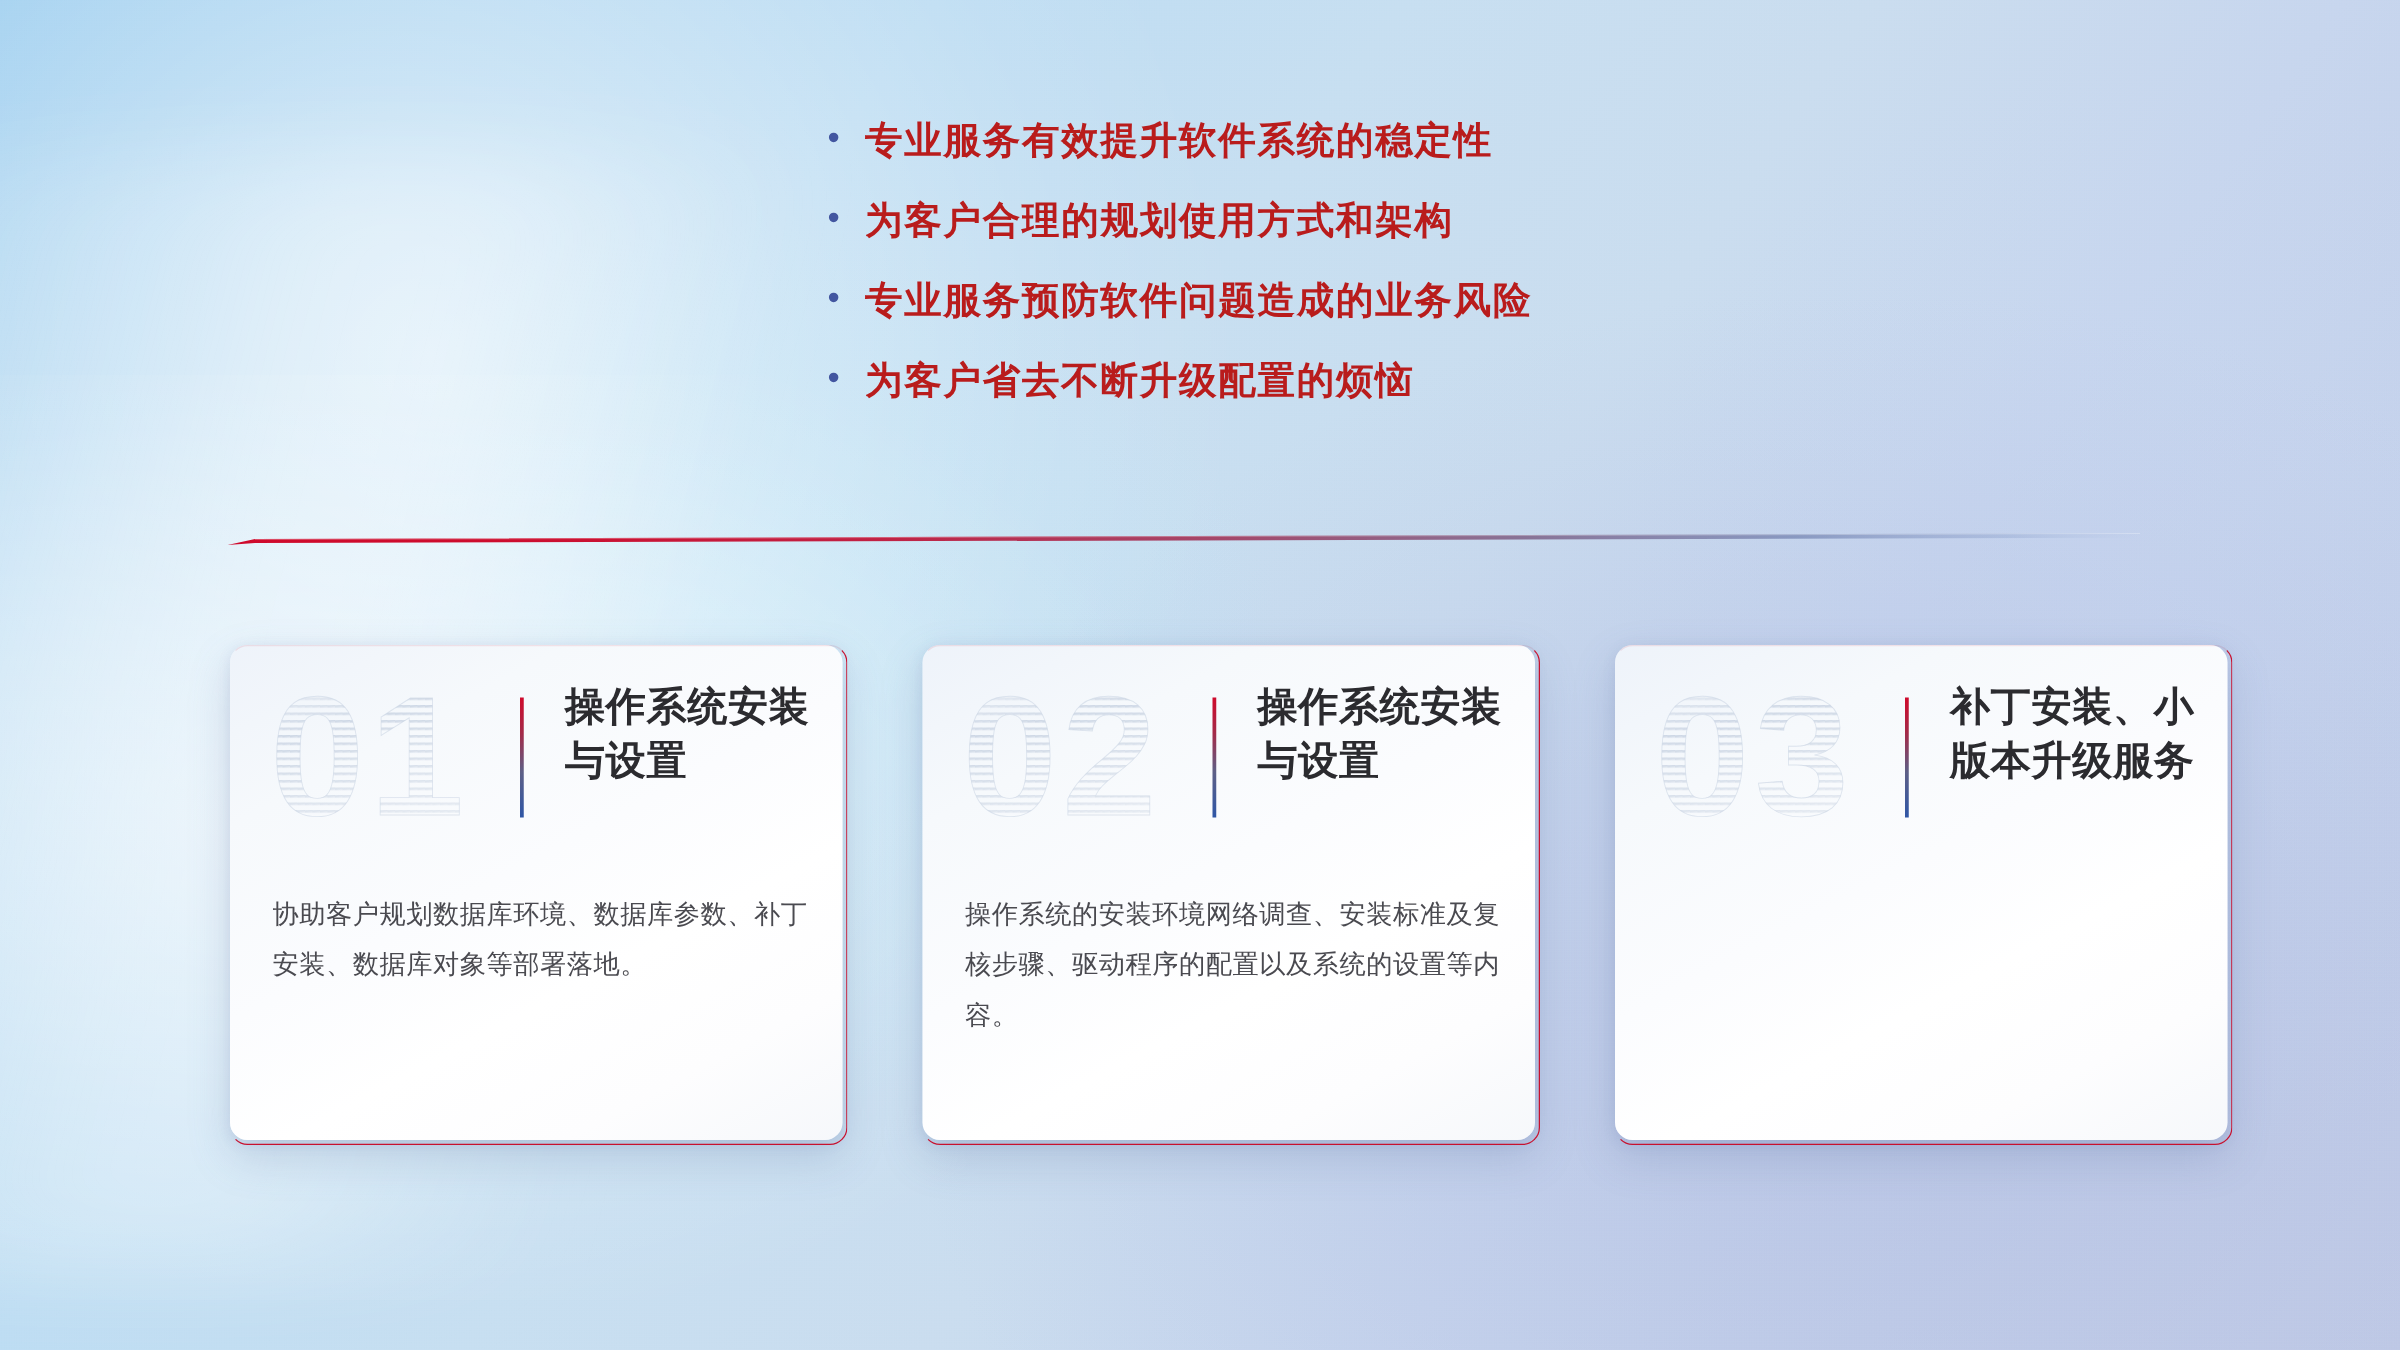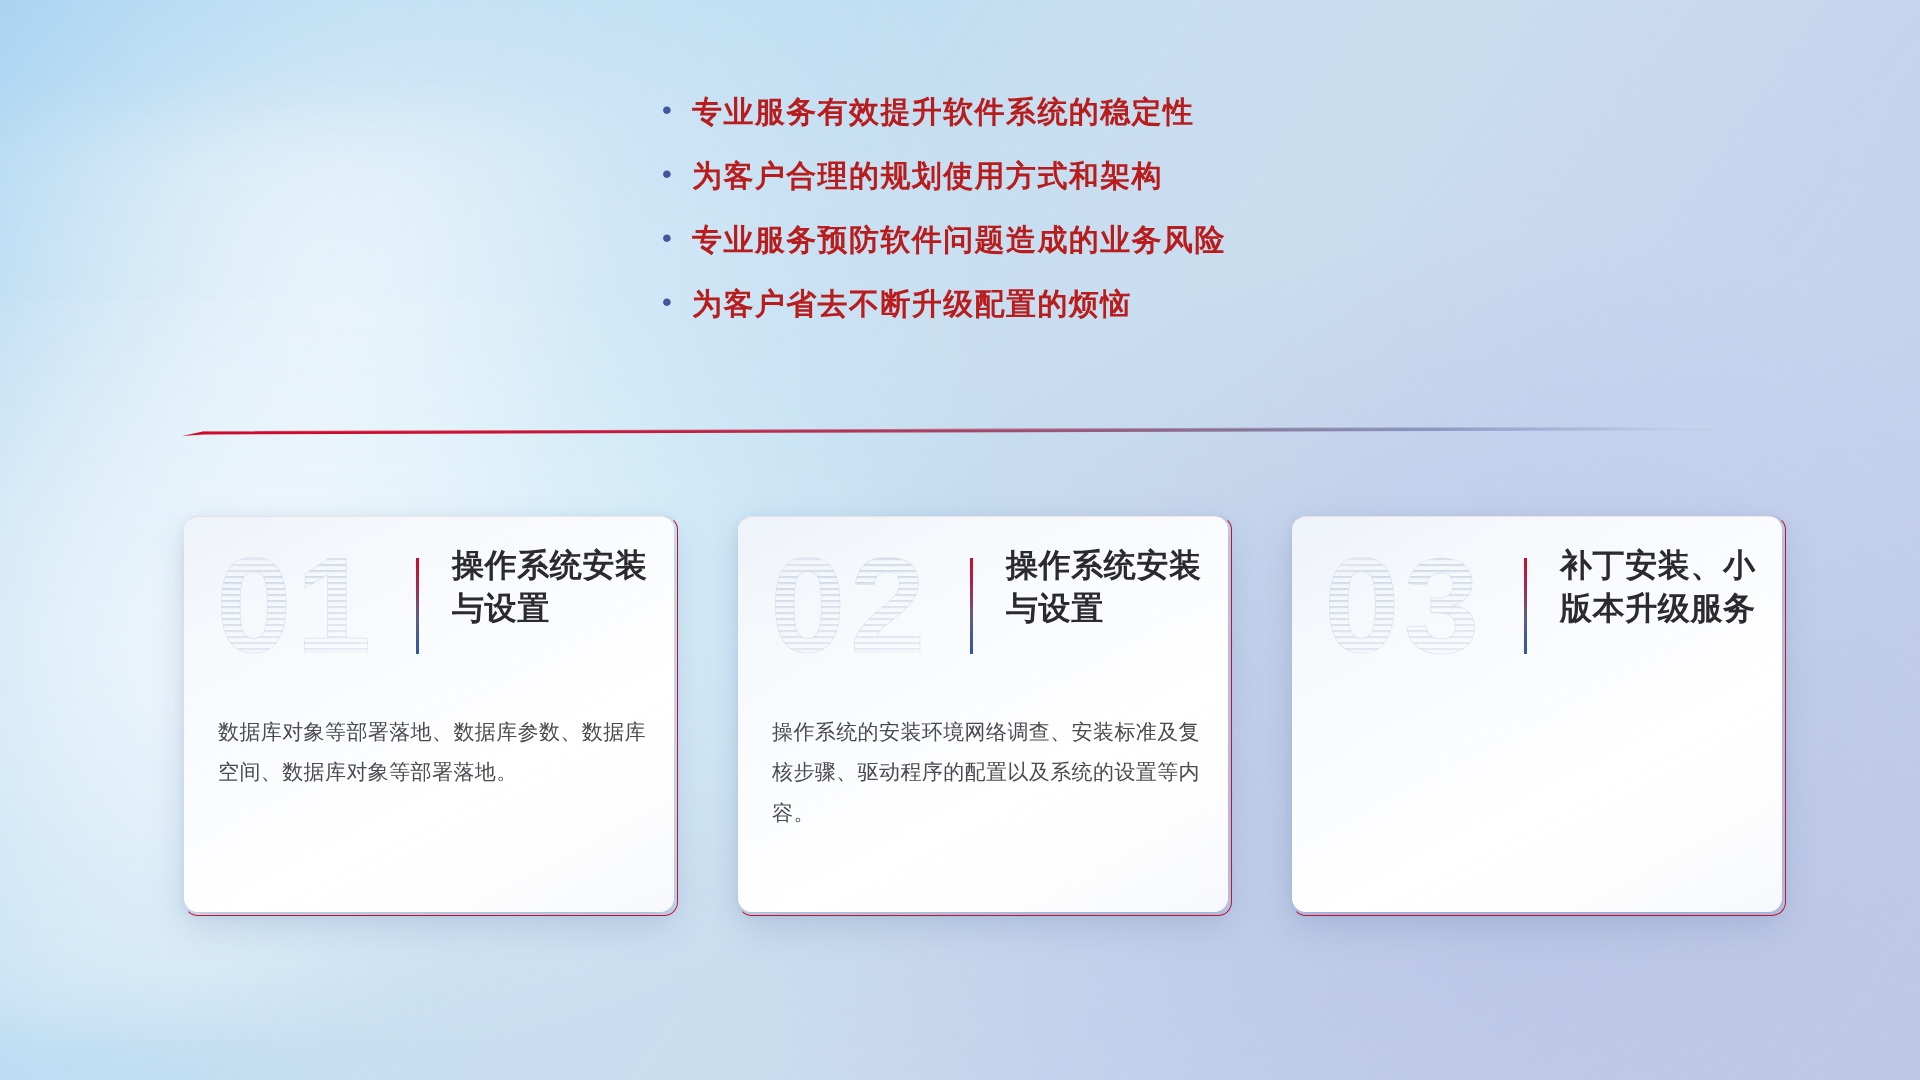--- a/index.html
+++ b/index.html
@@ -236,21 +236,21 @@
               <text x="2" y="112" font-family="Liberation Sans, DejaVu Sans, sans-serif" font-size="136" font-weight="700" letter-spacing="4" fill="url(#stripes1)">01</text>
             </g>
             <g opacity=".55">
               <text x="2" y="112" font-family="Liberation Sans, DejaVu Sans, sans-serif" font-size="136" font-weight="700" letter-spacing="4" fill="none" stroke="#c9d4e3" stroke-width="0.7">01</text>
             </g>
           </svg>
         </div>
         <div class="card-bar"></div>
         <div class="card-title">操作系统安装与设置</div>
       </div>
-      <div class="card-body">数据库对象等部署落地、数据库参数、数据库空间、数据库对象等部署落地。</div>
+      <div class="card-body">协助客户规划数据库环境、数据库参数、补丁安装、数据库对象等部署落地。</div>
     </div>
   </div>
 
   <div class="card">
     <div class="card-accent"></div>
     <div class="card-inner">
       <div class="card-head">
         <div class="card-num">
           <svg width="190" height="132" viewBox="0 0 190 132">
             <defs>

